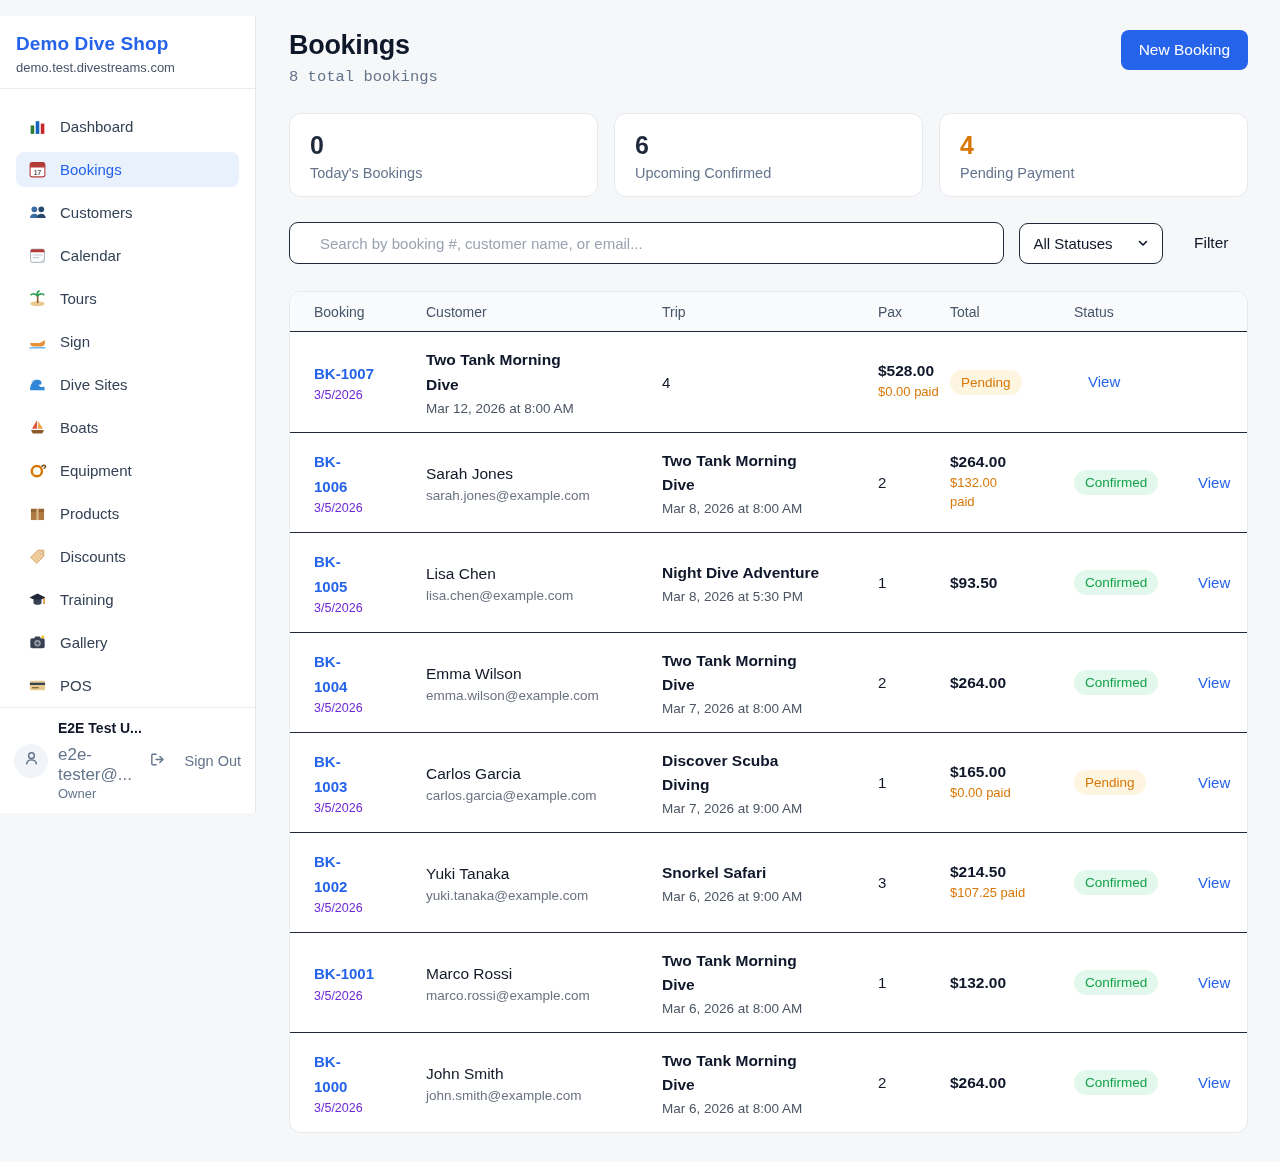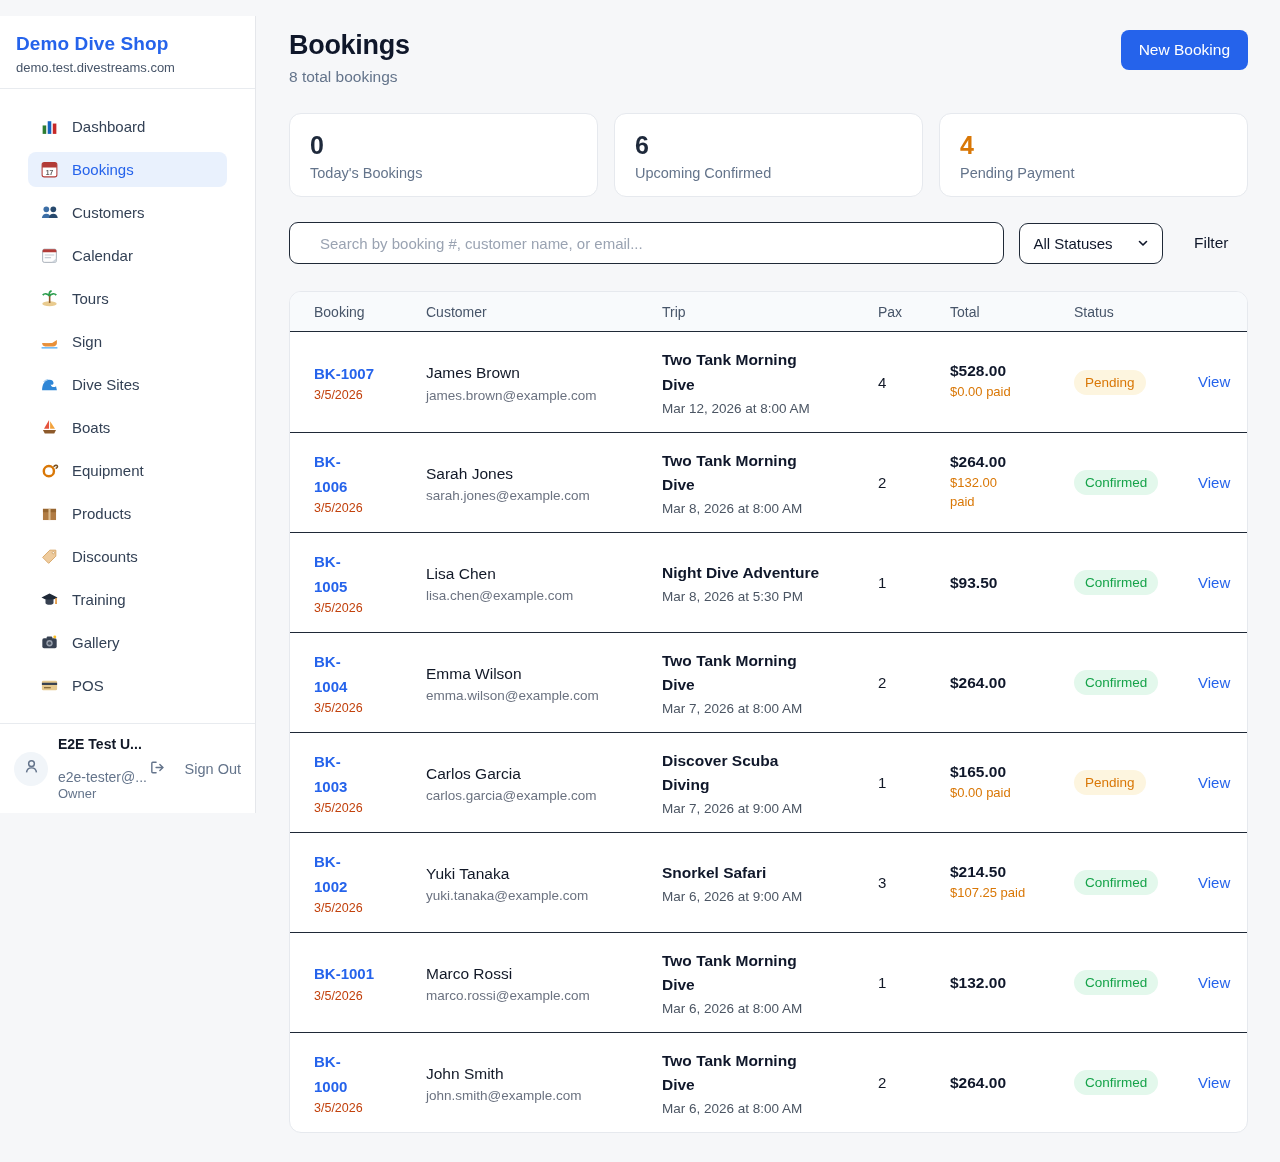--- a/index.html
+++ b/index.html
@@ -6,40 +6,40 @@
   html,body { background:#eef0f3; }
   body { font-family:"Liberation Sans","DejaVu Sans",sans-serif; color:#0f172a; }
   .app { position:relative; width:1280px; height:1162px; background:#f6f7f9; overflow:hidden; }
 
   
   .sidebar { position:absolute; top:16px; left:0; width:256px; height:797px; background:#fff;
              border-right:1px solid #e5e7eb; display:flex; flex-direction:column; }
   .brand { padding:17px 16px 13px; border-bottom:1px solid #e8ebef; }
   .brand-name { color:#2563eb; font-size:19px; font-weight:700; letter-spacing:.1px; }
   .brand-domain { color:#475569; font-size:13px; margin-top:5px; }
-  .nav { flex:1; padding:20px 28px 0; overflow:hidden; }
+  .nav { flex:1; padding:20px 16px 0; overflow:hidden; }
   .nav-item { display:flex; align-items:center; gap:13px; padding:8px 12px; margin-bottom:8px;
               border-radius:8px; font-size:15px; color:#334155; cursor:pointer; }
   .nav-item.active { background:#e9f1fd; color:#2563eb; font-weight:500; }
   .nav-item .ic { width:19px; height:19px; flex:0 0 19px; display:inline-flex; }
   .nav-item .ic svg { width:19px; height:19px; }
   .side-footer { border-top:1px solid #e8ebef; padding:12px 14px; display:flex; align-items:center; }
   .avatar { width:34px; height:34px; border-radius:50%; background:#f1f5f9; display:flex;
             align-items:center; justify-content:center; flex:0 0 34px; }
   .uinfo { flex:1; margin-left:10px; min-width:0; }
   .uname { font-size:14px; font-weight:700; color:#111827; }
-  .uemail { font-size:14px; color:#64748b; margin-top:17px; }
+  .uemail { font-size:17px; color:#64748b; margin-top:9px; }
   .urole { font-size:13px; color:#64748b; margin-top:1px; }
   .signout { display:flex; align-items:center; gap:19px; color:#64748b; font-size:14.5px; cursor:pointer; white-space:nowrap; }
 
   
   .main { margin-left:257px; padding:30px 32px 32px; }
   .page-head { display:flex; justify-content:space-between; align-items:flex-start; }
   .page-title { font-size:27px; font-weight:800; color:#0f172a; letter-spacing:-.3px; }
-  .page-sub { font-size:15.5px; color:#64748b; margin-top:7px; }
+  .page-sub { font-size:15.5px; color:#64748b; margin-top:7px;font-family:Liberation Mono, monospace; }
   .btn-primary { background:#2563eb; color:#fff; border:none; border-radius:8px; font-size:15.5px;
                  font-weight:500; padding:11px 18px; cursor:pointer; font-family:inherit; }
 
   .stats { display:flex; gap:16px; margin-top:27px; }
   .card { flex:1; background:#fff; border:1px solid #e6e9ee; border-radius:12px; padding:17px 20px; height:84px; }
   .card-num { font-size:25px; font-weight:700; color:#1e293b; }
   .card-num.orange { color:#d97706; }
   .card-label { font-size:14.5px; color:#64748b; margin-top:5px; }
 
   .filter-row { display:flex; align-items:center; margin-top:25px; }
@@ -53,21 +53,21 @@
 
   
   .table { margin-top:27px; background:#fff; border:1px solid #e6e9ee; border-radius:12px; overflow:hidden; }
   .thead, .trow { display:grid; grid-template-columns:112px 236px 216px 72px 124px 110px 1fr; padding:0 24px; }
   .thead { background:#f8fafc; height:40px; align-items:center; border-bottom:1px solid #1f2937; }
   .th { font-size:14px; color:#475569; font-weight:500; }
   .trow { min-height:100px; align-items:center; padding-top:15px; padding-bottom:15px; }
   .trow + .trow { border-top:1px solid #1f2937; }
   .bk { color:#2563eb; font-weight:700; font-size:15px; line-height:1.65; white-space:pre-line;
         text-decoration:none; display:block; cursor:pointer; }
-  .bk-date { font-size:12.5px; color:#c2410c; margin-top:2px; }
+  .bk-date { font-size:12.5px; color:#6d28d9; margin-top:2px; }
   .cname { font-size:15.5px; color:#111827; line-height:1.6; }
   .cemail { font-size:13.5px; color:#6b7280; margin-top:2px; }
   .tname { font-size:15.5px; font-weight:700; color:#0f172a; line-height:1.55; white-space:pre-line; }
   .tdate { font-size:13.5px; color:#4b5563; margin-top:4px; }
   .c-pax { font-size:15px; color:#111827; }
   .amt { font-size:15.5px; font-weight:700; color:#0f172a; }
   .paid { font-size:13px; color:#d97706; margin-top:3px; white-space:pre-line; line-height:1.45; }
   .badge { display:inline-block; font-size:13.5px; padding:5px 11px; border-radius:999px; }
   .b-pending { background:#fdf5df; color:#d97706; }
   .b-confirmed { background:#e3f8ec; color:#16a34a; }
@@ -301,24 +301,20 @@
         <div class="th">Status</div>
         <div class="th"></div>
       </div>
       <div id="tbody">
   <div class="trow">
     <div class="cell">
       <a class="bk">BK-1007</a>
       <div class="bk-date">3/5/2026</div>
     </div>
     <div class="cell">
-      <div class="cname">James Brown</div>
-      <div class="cemail">james.brown@example.com</div>
-    </div>
-    <div class="cell">
       <div class="tname">Two Tank Morning
 Dive</div>
       <div class="tdate">Mar 12, 2026 at 8:00 AM</div>
     </div>
     <div class="cell c-pax">4</div>
     <div class="cell">
       <div class="amt">$528.00</div>
       <div class="paid">$0.00 paid</div>
     </div>
     <div class="cell">

